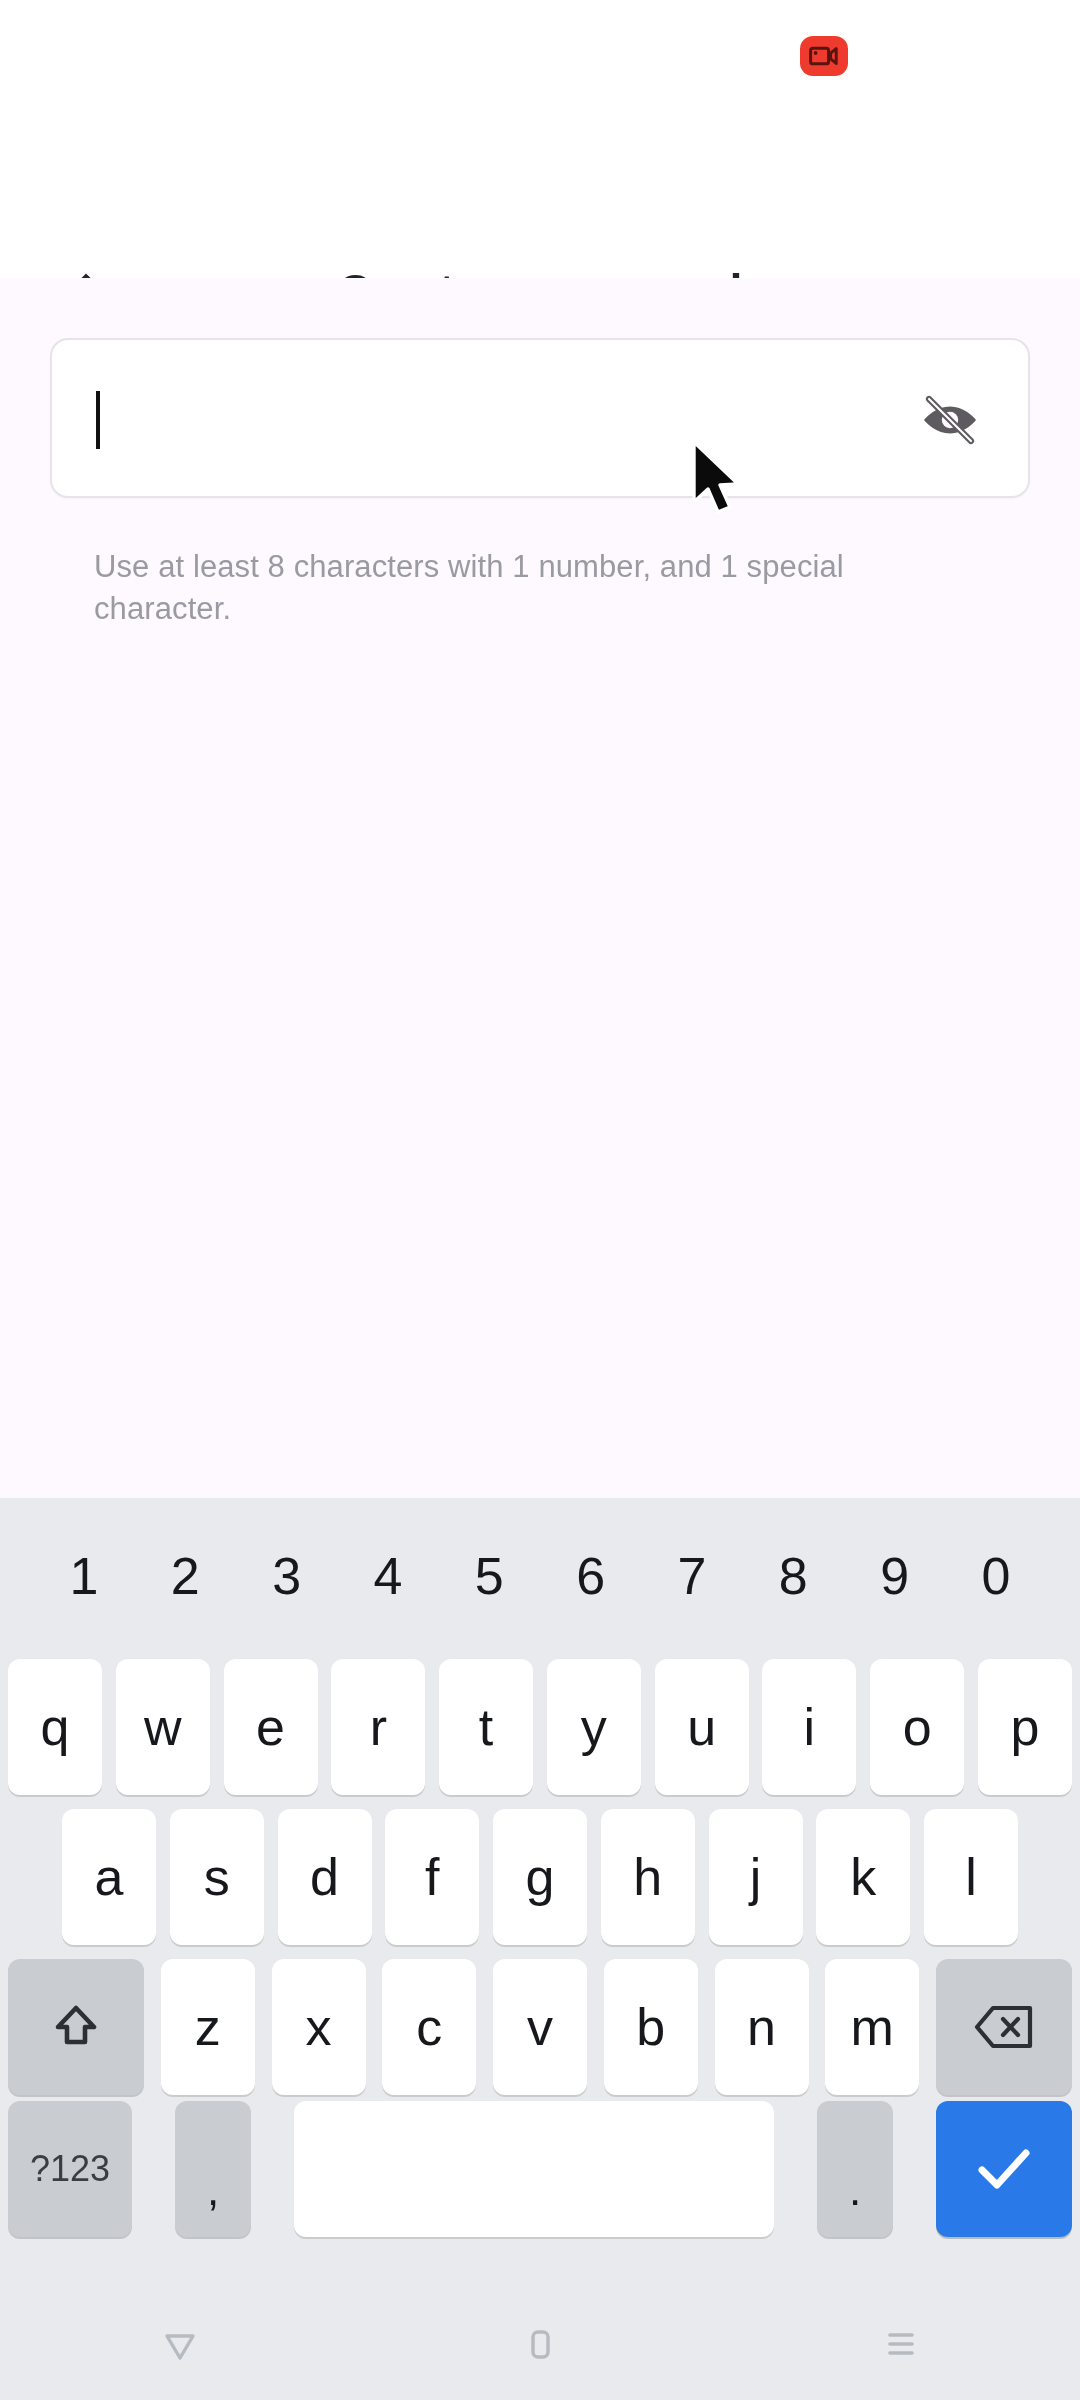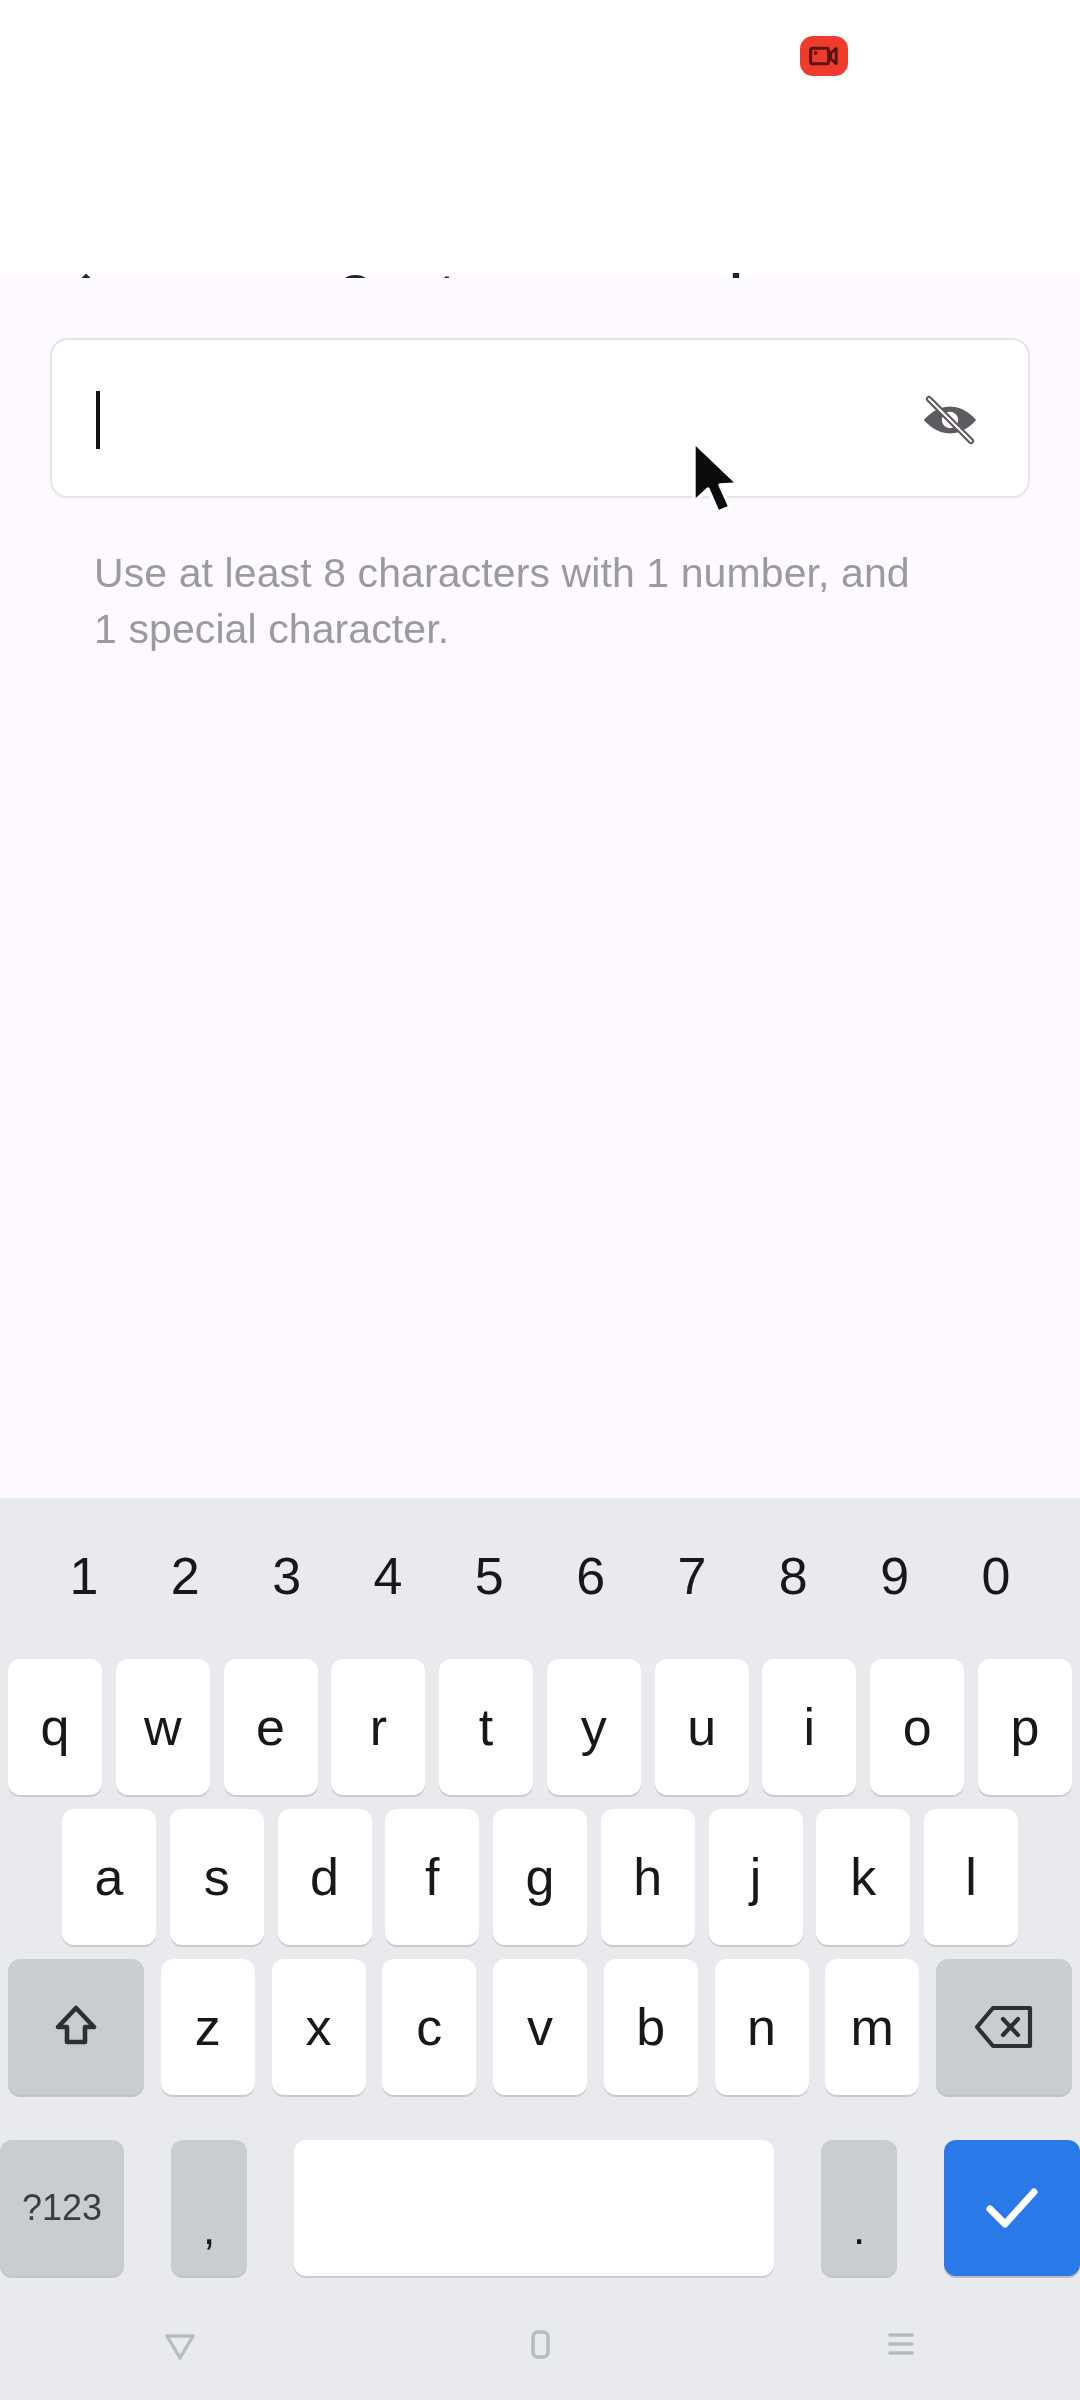--- a/index.html
+++ b/index.html
@@ -109,21 +109,21 @@
     align-items: center;
     justify-content: center;
     cursor: pointer;
   }
   .eye-btn svg { display: block; }
 
   .helper {
     position: absolute;
     left: 94px; top: 268px;
     width: 830px;
-    font-size: 41px;
+    font-size: 31px;
     line-height: 1.36;
     color: #9a9aa2;
     letter-spacing: 0.1px;
   }
 
   
   .keyboard {
     position: absolute;
     left: 0; top: 1498px;
     width: 1080px; height: 790px;
@@ -134,21 +134,21 @@
     position: absolute;
     left: 0;
     width: 1080px;
     display: flex;
     align-items: center;
   }
   .krow-num  { top: 8px;   height: 140px; justify-content: space-between; padding: 0 40px; }
   .krow-q    { top: 158px; height: 142px; justify-content: space-between; padding: 0 8px; }
   .krow-a    { top: 308px; height: 142px; justify-content: space-between; padding: 0 62px; }
   .krow-z    { top: 458px; height: 142px; justify-content: space-between; padding: 0 8px; }
-  .krow-sp   { top: 639px; height: 142px; justify-content: space-between; padding: 0 0; }
+  .krow-sp   { top: 600px; height: 142px; justify-content: space-between; padding: 0 8px; }
 
   .numkey {
     width: 88px;
     text-align: center;
     font-size: 52px;
     color: #16181c;
     cursor: pointer;
     user-select: none;
   }
 

